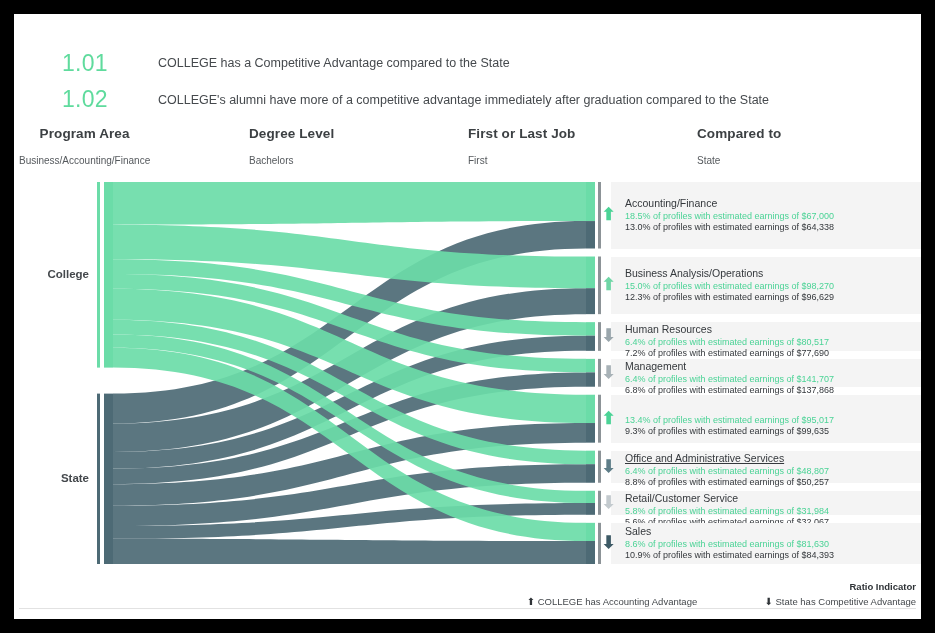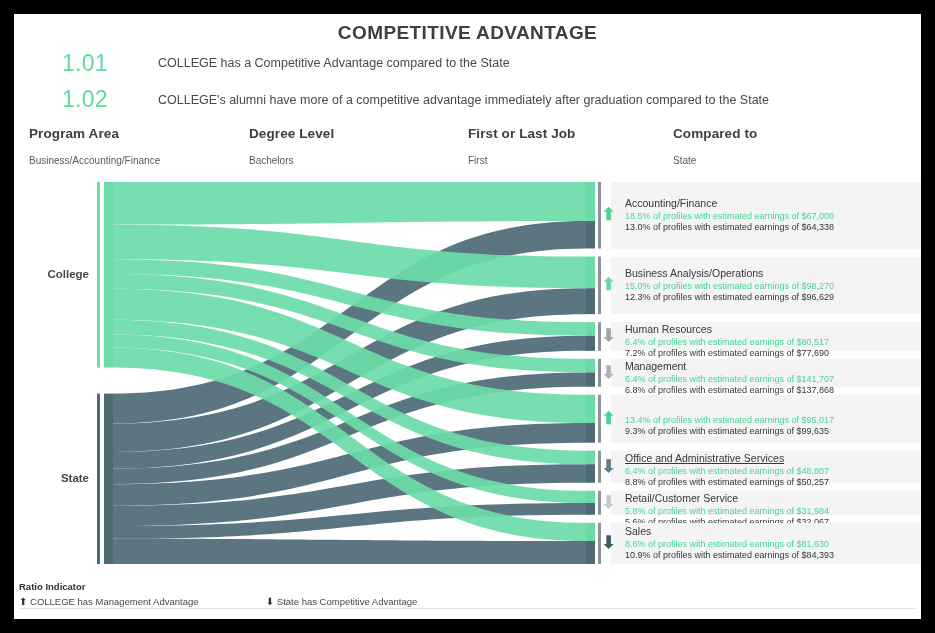--- a/index.html
+++ b/index.html
@@ -31,24 +31,24 @@
     position:absolute;left:144px;
     font-size:12.5px;color:#45494d;
   }
   #kpi1-num{top:36px;} #kpi1-txt{top:42px;}
   #kpi2-num{top:72px;} #kpi2-txt{top:79px;}
 
   
   .col-h{position:absolute;}
   .col-h .t{font-size:13.5px;font-weight:bold;color:#3c4043;letter-spacing:.1px;}
   .col-h .s{font-size:10px;color:#55595d;margin-top:14px;}
-  #colh-1{left:15px;top:112px;}
+  #colh-1{left:5px;top:112px;text-align:center;}
   #colh-2{left:235px;top:112px;}
   #colh-3{left:454px;top:112px;}
-  #colh-4{left:659px;top:112px;}
+  #colh-4{left:683px;top:112px;}
 
   
   #sankey{position:absolute;left:0;top:150px;width:907px;height:408px;}
   #sankey svg{display:block;}
   .node-label{
     position:absolute;font-size:11.5px;font-weight:bold;color:#44484c;
     text-align:right;width:70px;
   }
 
   
@@ -69,36 +69,35 @@
   .p-l1{
     position:absolute;left:14px;
     font-size:9px;white-space:nowrap;
   }
   .p-l2{
     position:absolute;left:14px;
     font-size:9px;color:#34383c;white-space:nowrap;
   }
 
   
-  #legend{position:absolute;left:5px;top:567px;width:897px;}
+  #legend{position:absolute;left:5px;top:567px;width:897px;text-align:right;}
   #legend .lt{font-size:9.5px;font-weight:bold;color:#2f3337;}
   #legend .row{margin-top:4px;font-size:9.5px;color:#44484c;}
   #legend .item{display:inline-block;}
   #legend .gap{display:inline-block;width:62px;}
   #legend .gl{font-size:10px;color:#2f3337;}
   #legend-divider{
     position:absolute;left:5px;top:594px;width:897px;height:1px;background:#e2e2e2;
   }
 </style>
 </head>
 <body>
 
 <div id="card">
 
-  <div id="title">COMPETITIVE ADVANTAGE</div>
 
   <div class="kpi-num" id="kpi1-num">1.01</div>
   <div class="kpi-txt" id="kpi1-txt">COLLEGE has a Competitive Advantage compared to the State</div>
   <div class="kpi-num" id="kpi2-num">1.02</div>
   <div class="kpi-txt" id="kpi2-txt">COLLEGE's alumni have more of a competitive advantage immediately after graduation compared to the State</div>
 
   <div class="col-h" id="colh-1">
     <div class="t">Program Area</div>
     <div class="s">Business/Accounting/Finance</div>
   </div>
@@ -214,19 +213,19 @@
         <div class="p-name" style="top: 2.58614px;">Sales</div>
         <div class="p-l1" style="top: 16.5861px; color: rgb(75, 211, 150);">8.6% of profiles with estimated earnings of $81,630</div>
         <div class="p-l2" style="top: 27.5861px;">10.9% of profiles with estimated earnings of $84,393</div>
       </div>
     </div>
 
   <div id="legend-divider"></div>
   <div id="legend">
     <div class="lt">Ratio Indicator</div>
     <div class="row">
-      <span class="item"><span class="gl">⬆</span>&nbsp;<span>COLLEGE has Management Advantage</span></span>
+      <span class="item"><span class="gl">⬆</span>&nbsp;<span>COLLEGE has Accounting Advantage</span></span>
       <span class="gap"></span>
       <span class="item"><span class="gl">⬇</span>&nbsp;<span>State has Competitive Advantage</span></span>
     </div>
   </div>
 
 </div>
 
 </body></html>

